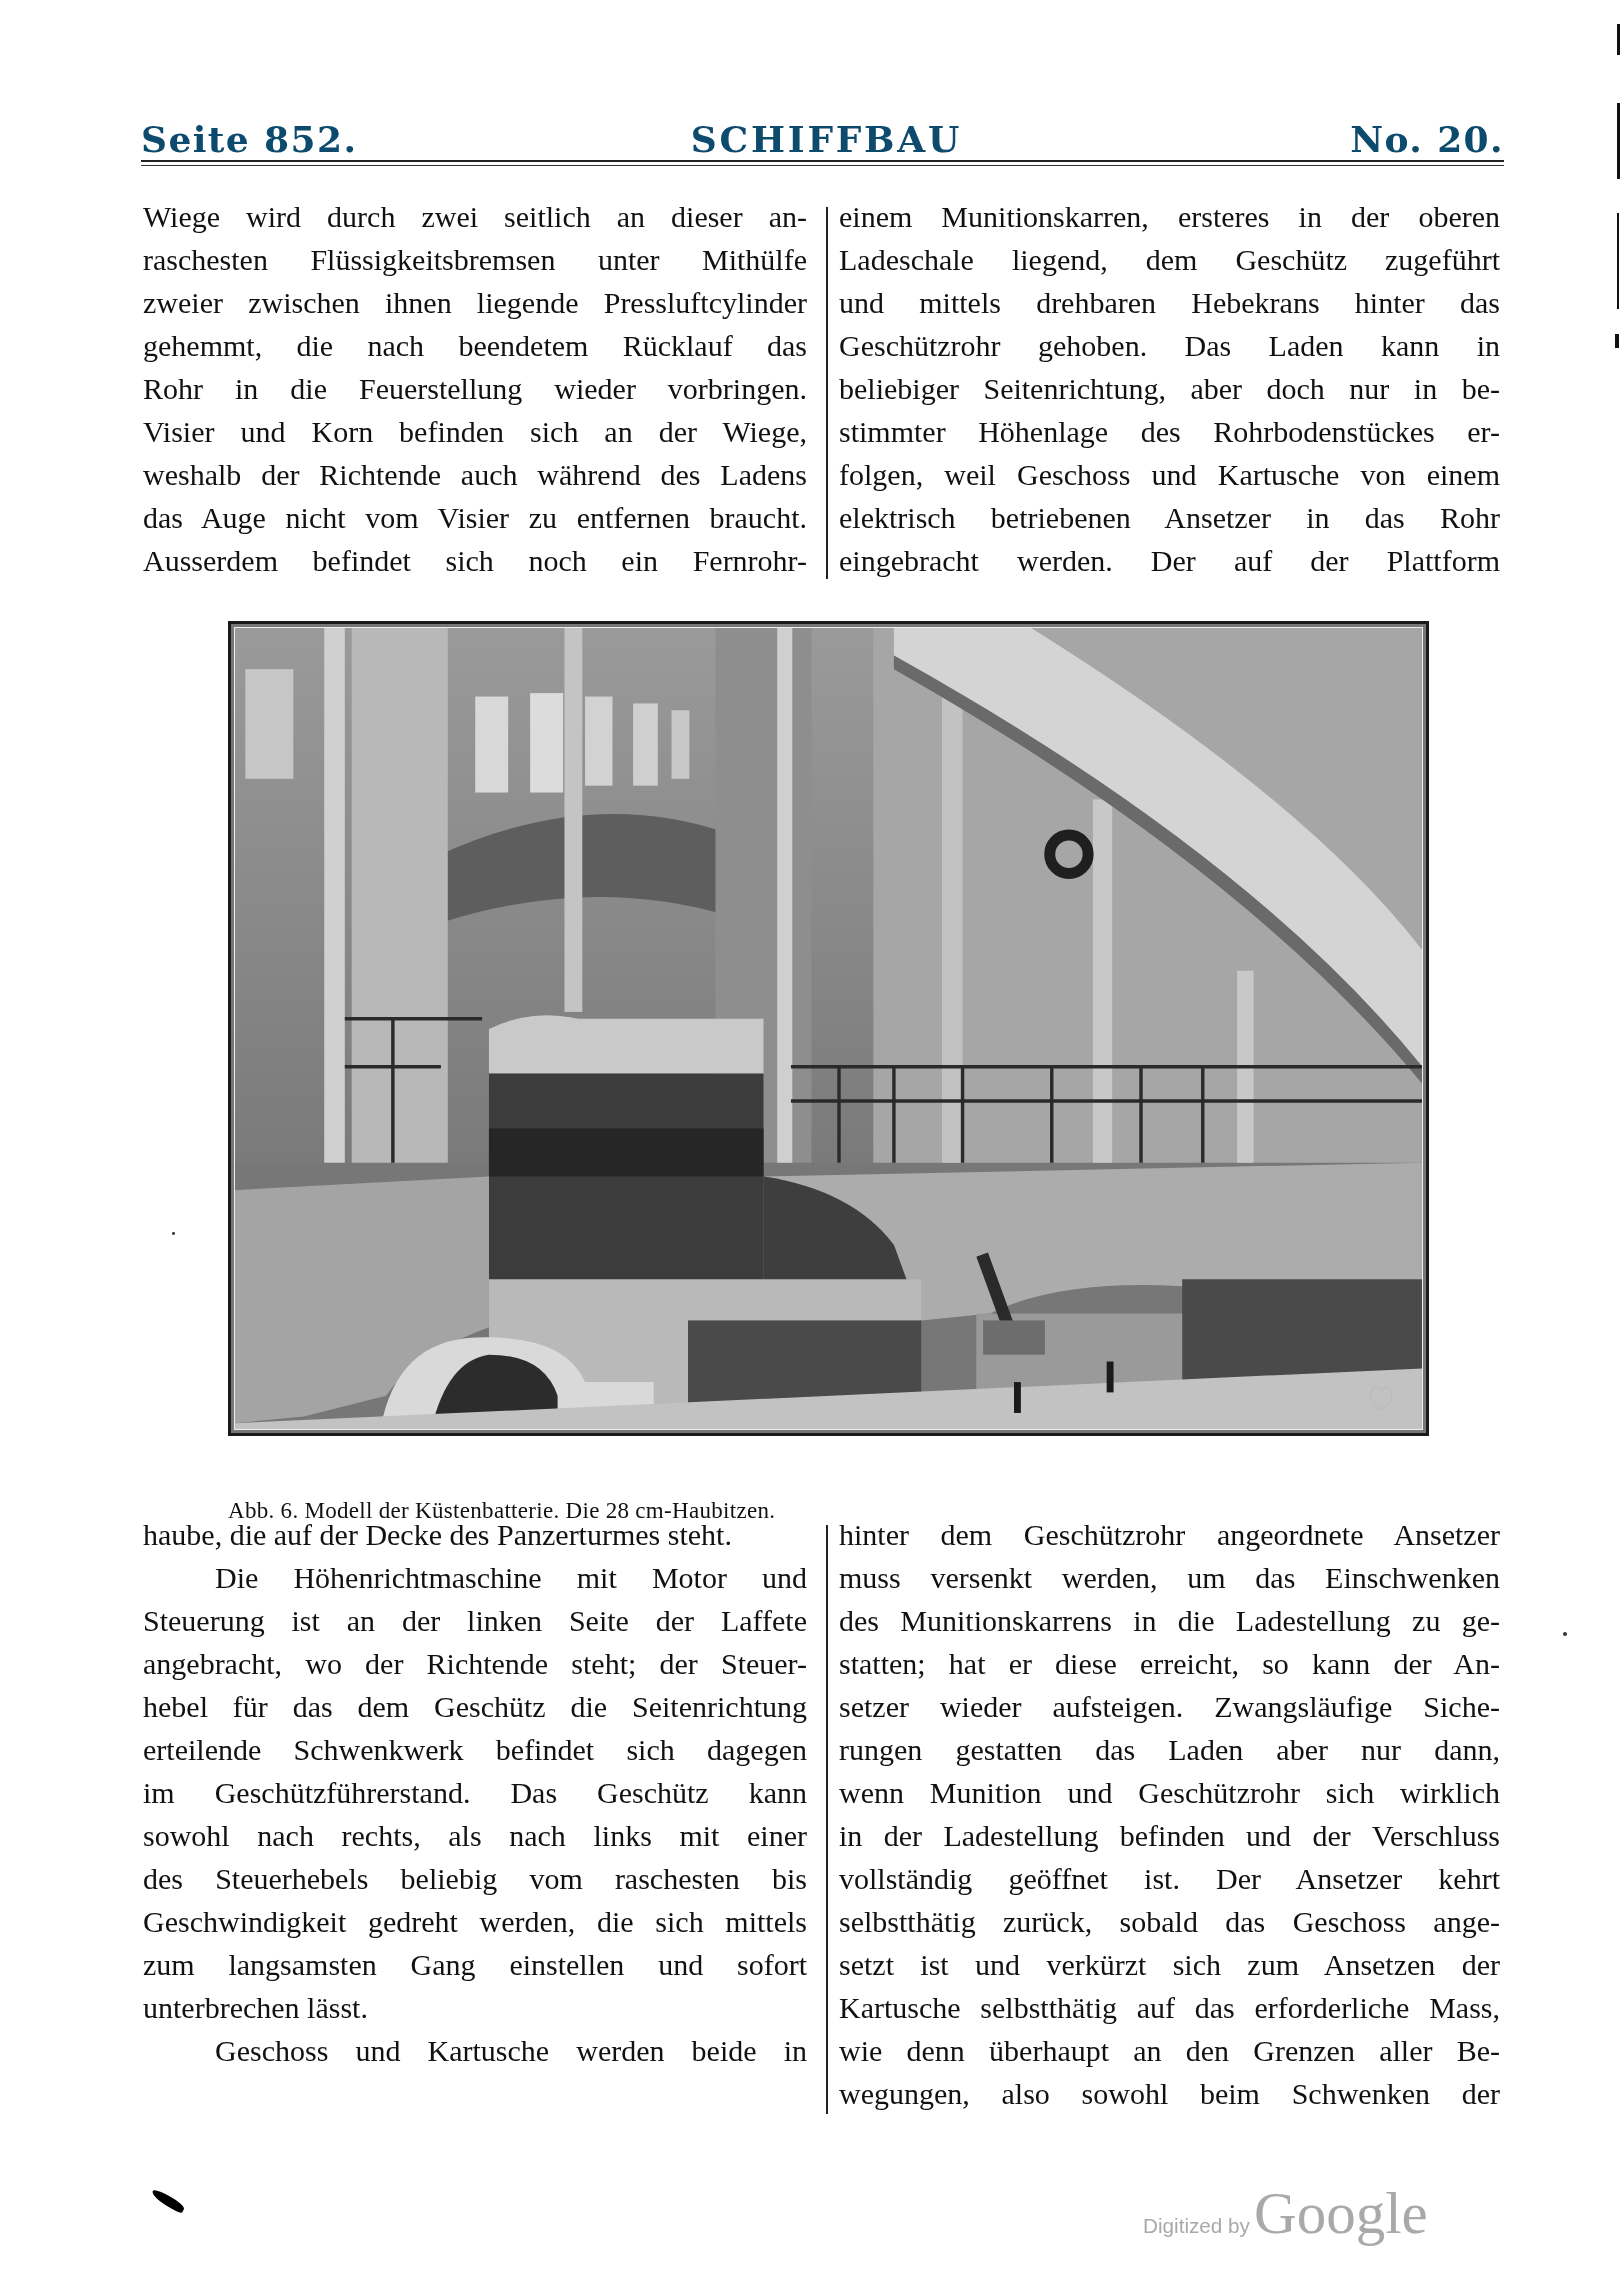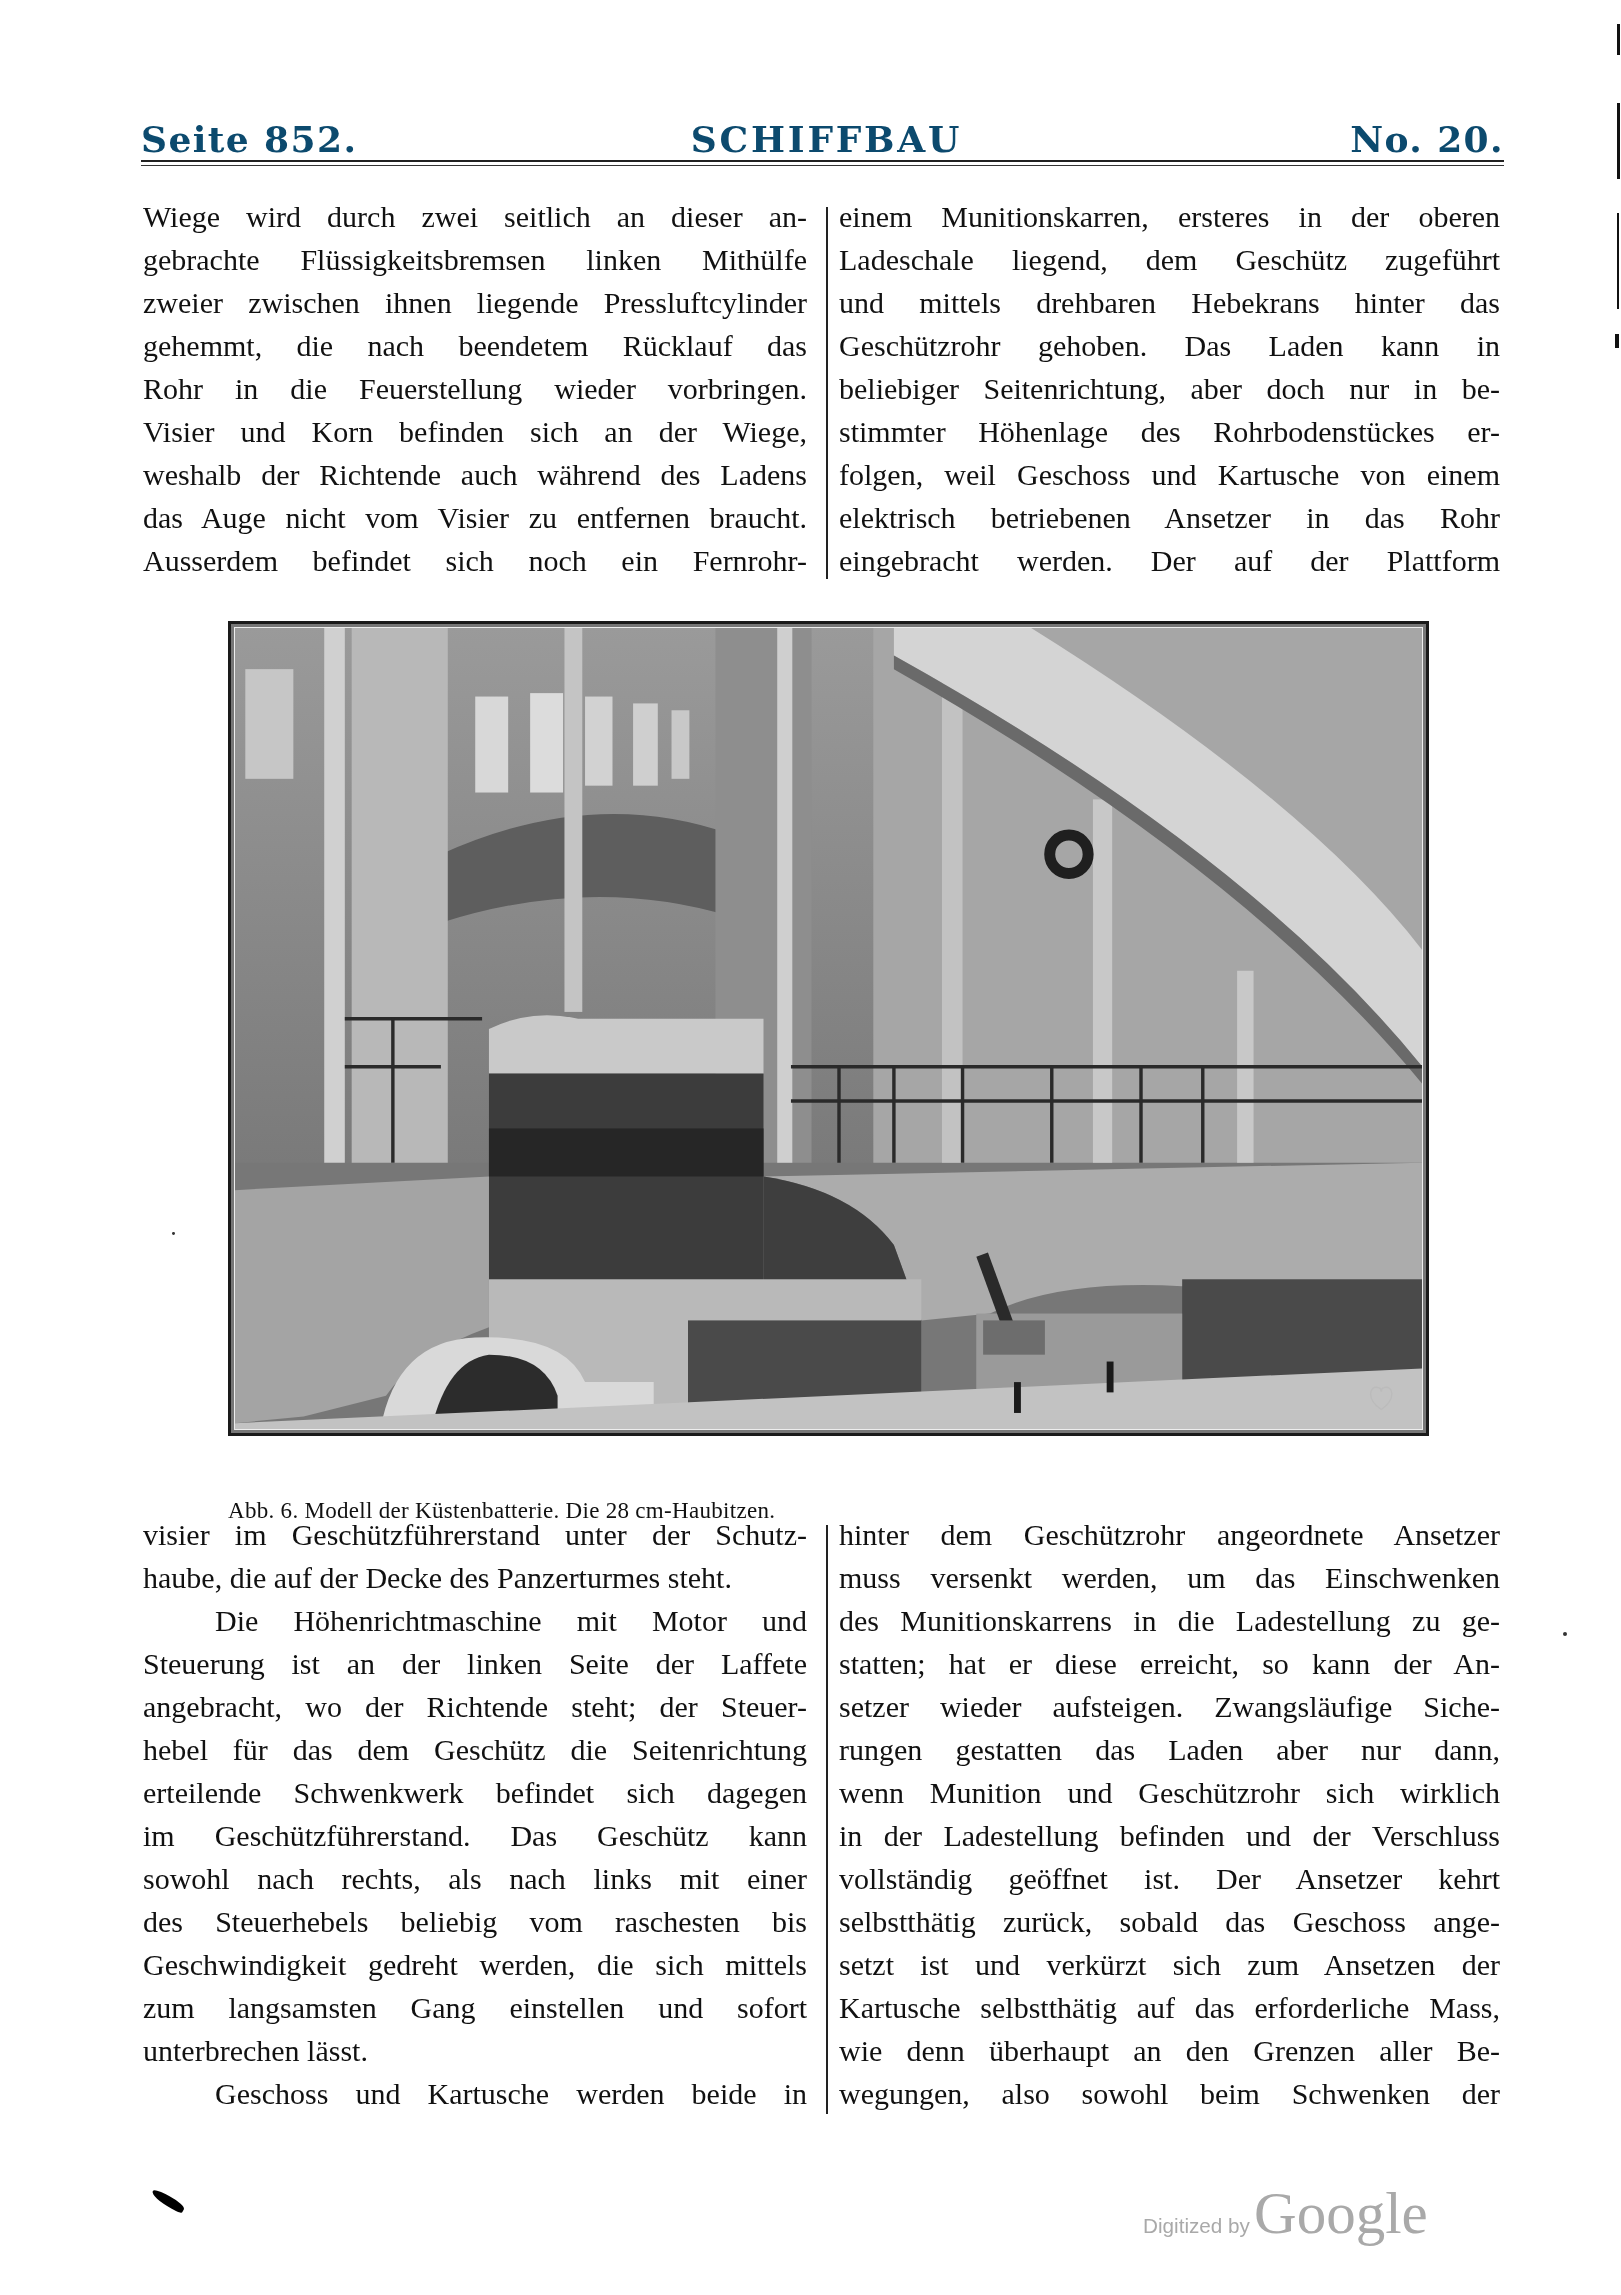--- a/index.html
+++ b/index.html
@@ -51,21 +51,21 @@
 
 <div class="page-header">
   <span class="hdr-left">Seite 852.</span>
   <span class="hdr-center">SCHIFFBAU</span>
   <span class="hdr-right">No. 20.</span>
 </div>
 <div class="header-rule"></div>
 
 <div class="column col-top-left">
   <span class="line">Wiege wird durch zwei seitlich an dieser an-</span>
-  <span class="line">gebrachte Flüssigkeitsbremsen linken Mithülfe</span>
+  <span class="line">raschesten Flüssigkeitsbremsen unter Mithülfe</span>
   <span class="line">zweier zwischen ihnen liegende Pressluftcylinder</span>
   <span class="line">gehemmt, die nach beendetem Rücklauf das</span>
   <span class="line">Rohr in die Feuerstellung wieder vorbringen.</span>
   <span class="line">Visier und Korn befinden sich an der Wiege,</span>
   <span class="line">weshalb der Richtende auch während des Ladens</span>
   <span class="line">das Auge nicht vom Visier zu entfernen braucht.</span>
   <span class="line">Ausserdem befindet sich noch ein Fernrohr-</span>
 </div>
 
 <div class="divider divider-top"></div>
@@ -168,21 +168,20 @@
       <g transform="translate(1670,1120)">
         <path d="M0 20 C-22 5 -18 -16 -4 -12 C0 -11 0 -8 0 -6 C0 -8 0 -11 4 -12 C18 -16 22 5 0 20 Z" fill="none" stroke="#bbb" stroke-width="2"></path>
       </g>
     </svg>
   </div>
 </div>
 
 <div class="caption">Abb. 6. Modell der Küstenbatterie. Die 28 cm-Haubitzen.</div>
 
 <div class="column col-bot-left">
-  <span class="line">visier im Geschützführerstand unter der Schutz-</span>
   <span class="line last">haube, die auf der Decke des Panzerturmes steht.</span>
   <span class="line indent">Die Höhenrichtmaschine mit Motor und</span>
   <span class="line">Steuerung ist an der linken Seite der Laffete</span>
   <span class="line">angebracht, wo der Richtende steht; der Steuer-</span>
   <span class="line">hebel für das dem Geschütz die Seitenrichtung</span>
   <span class="line">erteilende Schwenkwerk befindet sich dagegen</span>
   <span class="line">im Geschützführerstand. Das Geschütz kann</span>
   <span class="line">sowohl nach rechts, als nach links mit einer</span>
   <span class="line">des Steuerhebels beliebig vom raschesten bis</span>
   <span class="line">Geschwindigkeit gedreht werden, die sich mittels</span>

